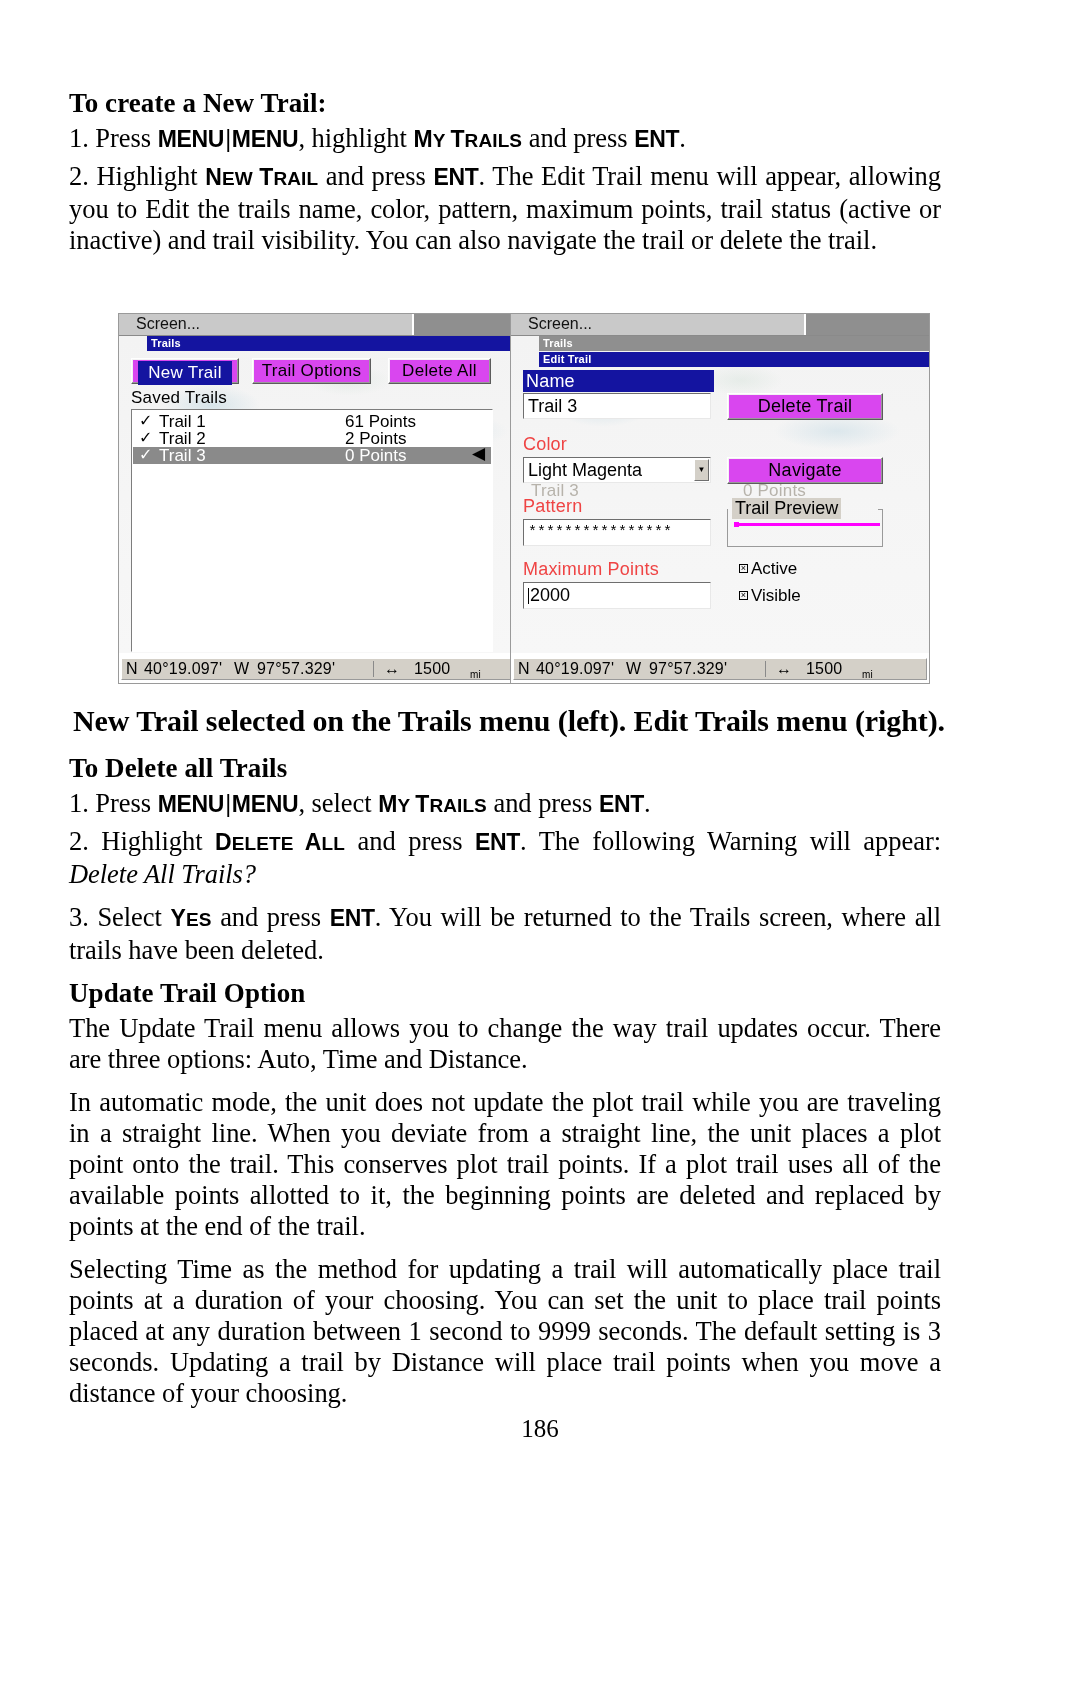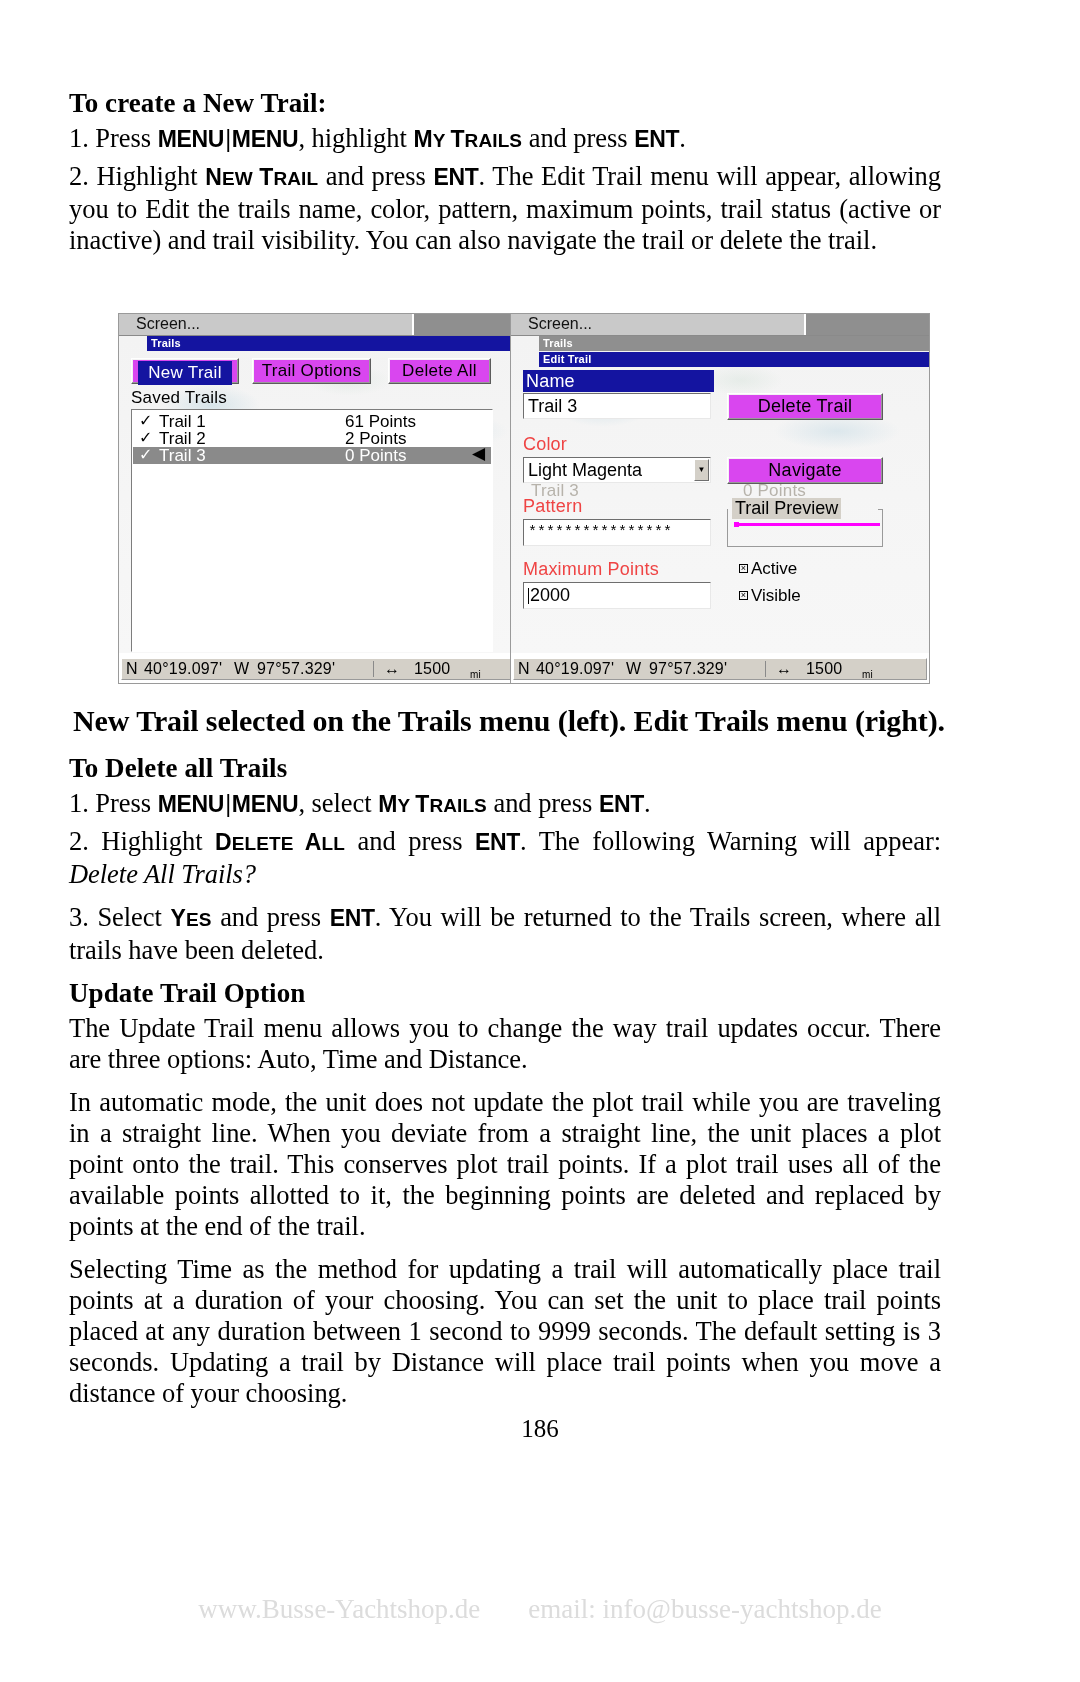--- a/index.html
+++ b/index.html
@@ -496,17 +496,14 @@
 
     <h2 class="head">Update Trail Option</h2>
 
     <p class="body">The Update Trail menu allows you to change the way trail updates occur. There are three options: Auto, Time and Distance.</p>
     <p class="body">In automatic mode, the unit does not update the plot trail while you are traveling in a straight line. When you deviate from a straight line, the unit places a plot point onto the trail. This conserves plot trail points. If a plot trail uses all of the available points allotted to it, the beginning points are deleted and replaced by points at the end of the trail.</p>
     <p class="body">Selecting Time as the method for updating a trail will automatically place trail points at a duration of your choosing. You can set the unit to place trail points placed at any duration between 1 second to 9999 seconds. The default setting is 3 seconds. Updating a trail by Distance will place trail points when you move a distance of your choosing.</p>
   </div>
 
   <div class="pageno">186</div>
 
-  <div class="watermark">
-    <span>www.Busse-Yachtshop.de</span><span class="gap"></span><span>email: info@busse-yachtshop.de</span>
-  </div>
 
 </div>
 
 </body></html>

